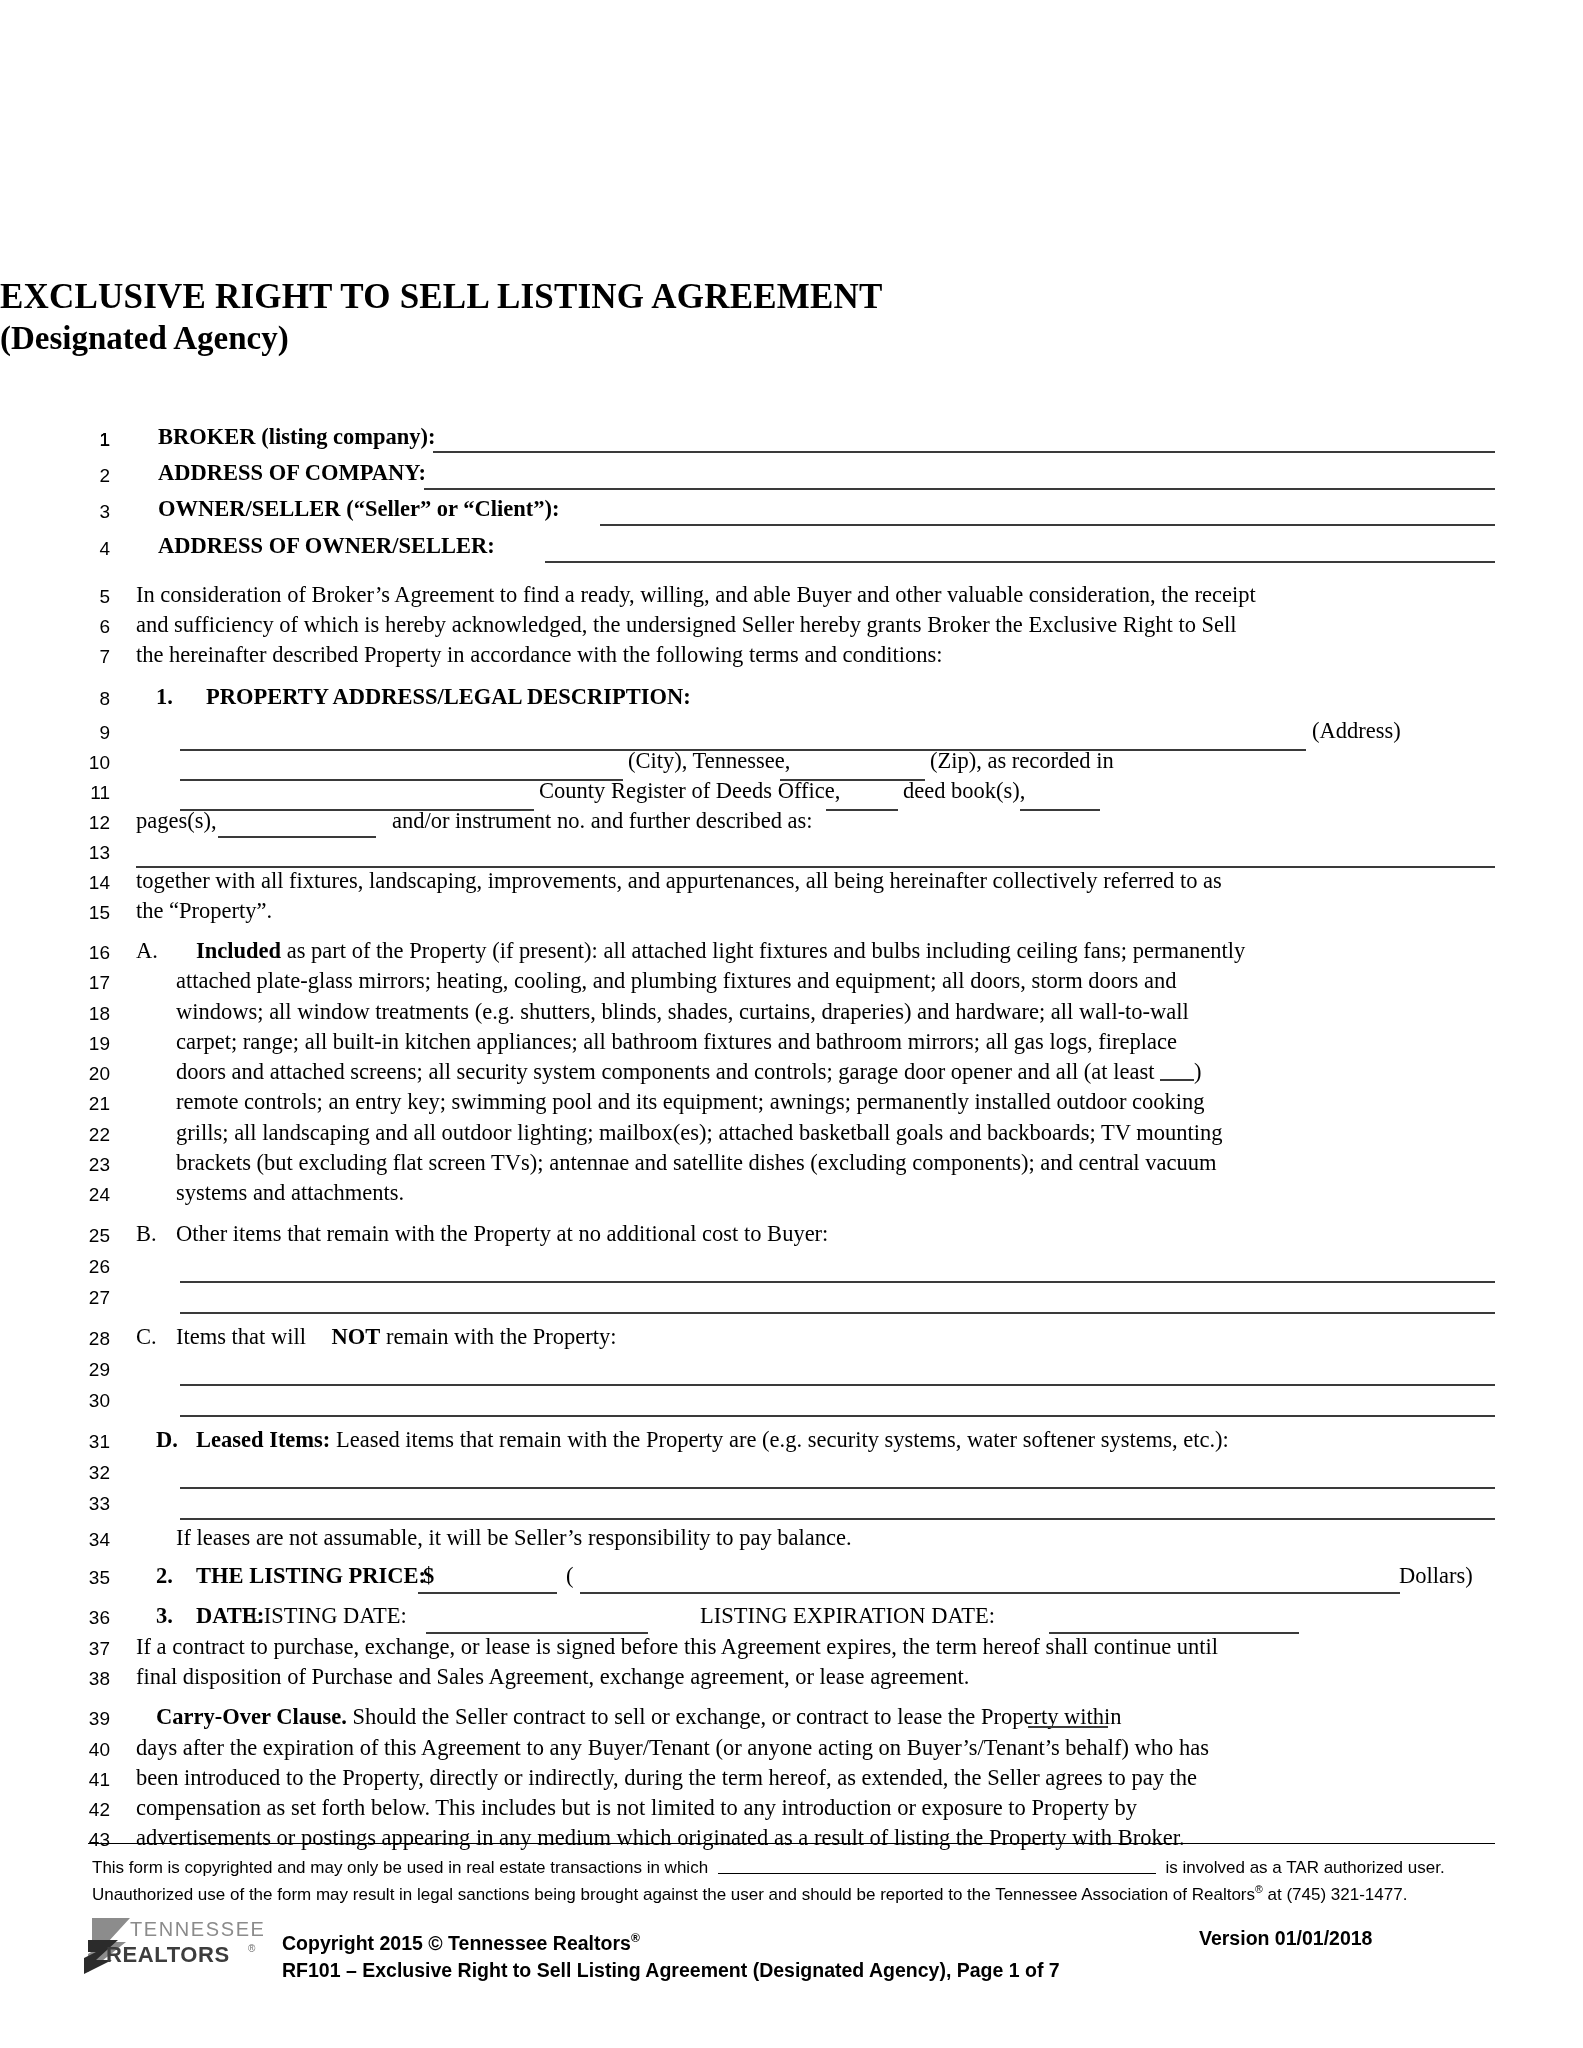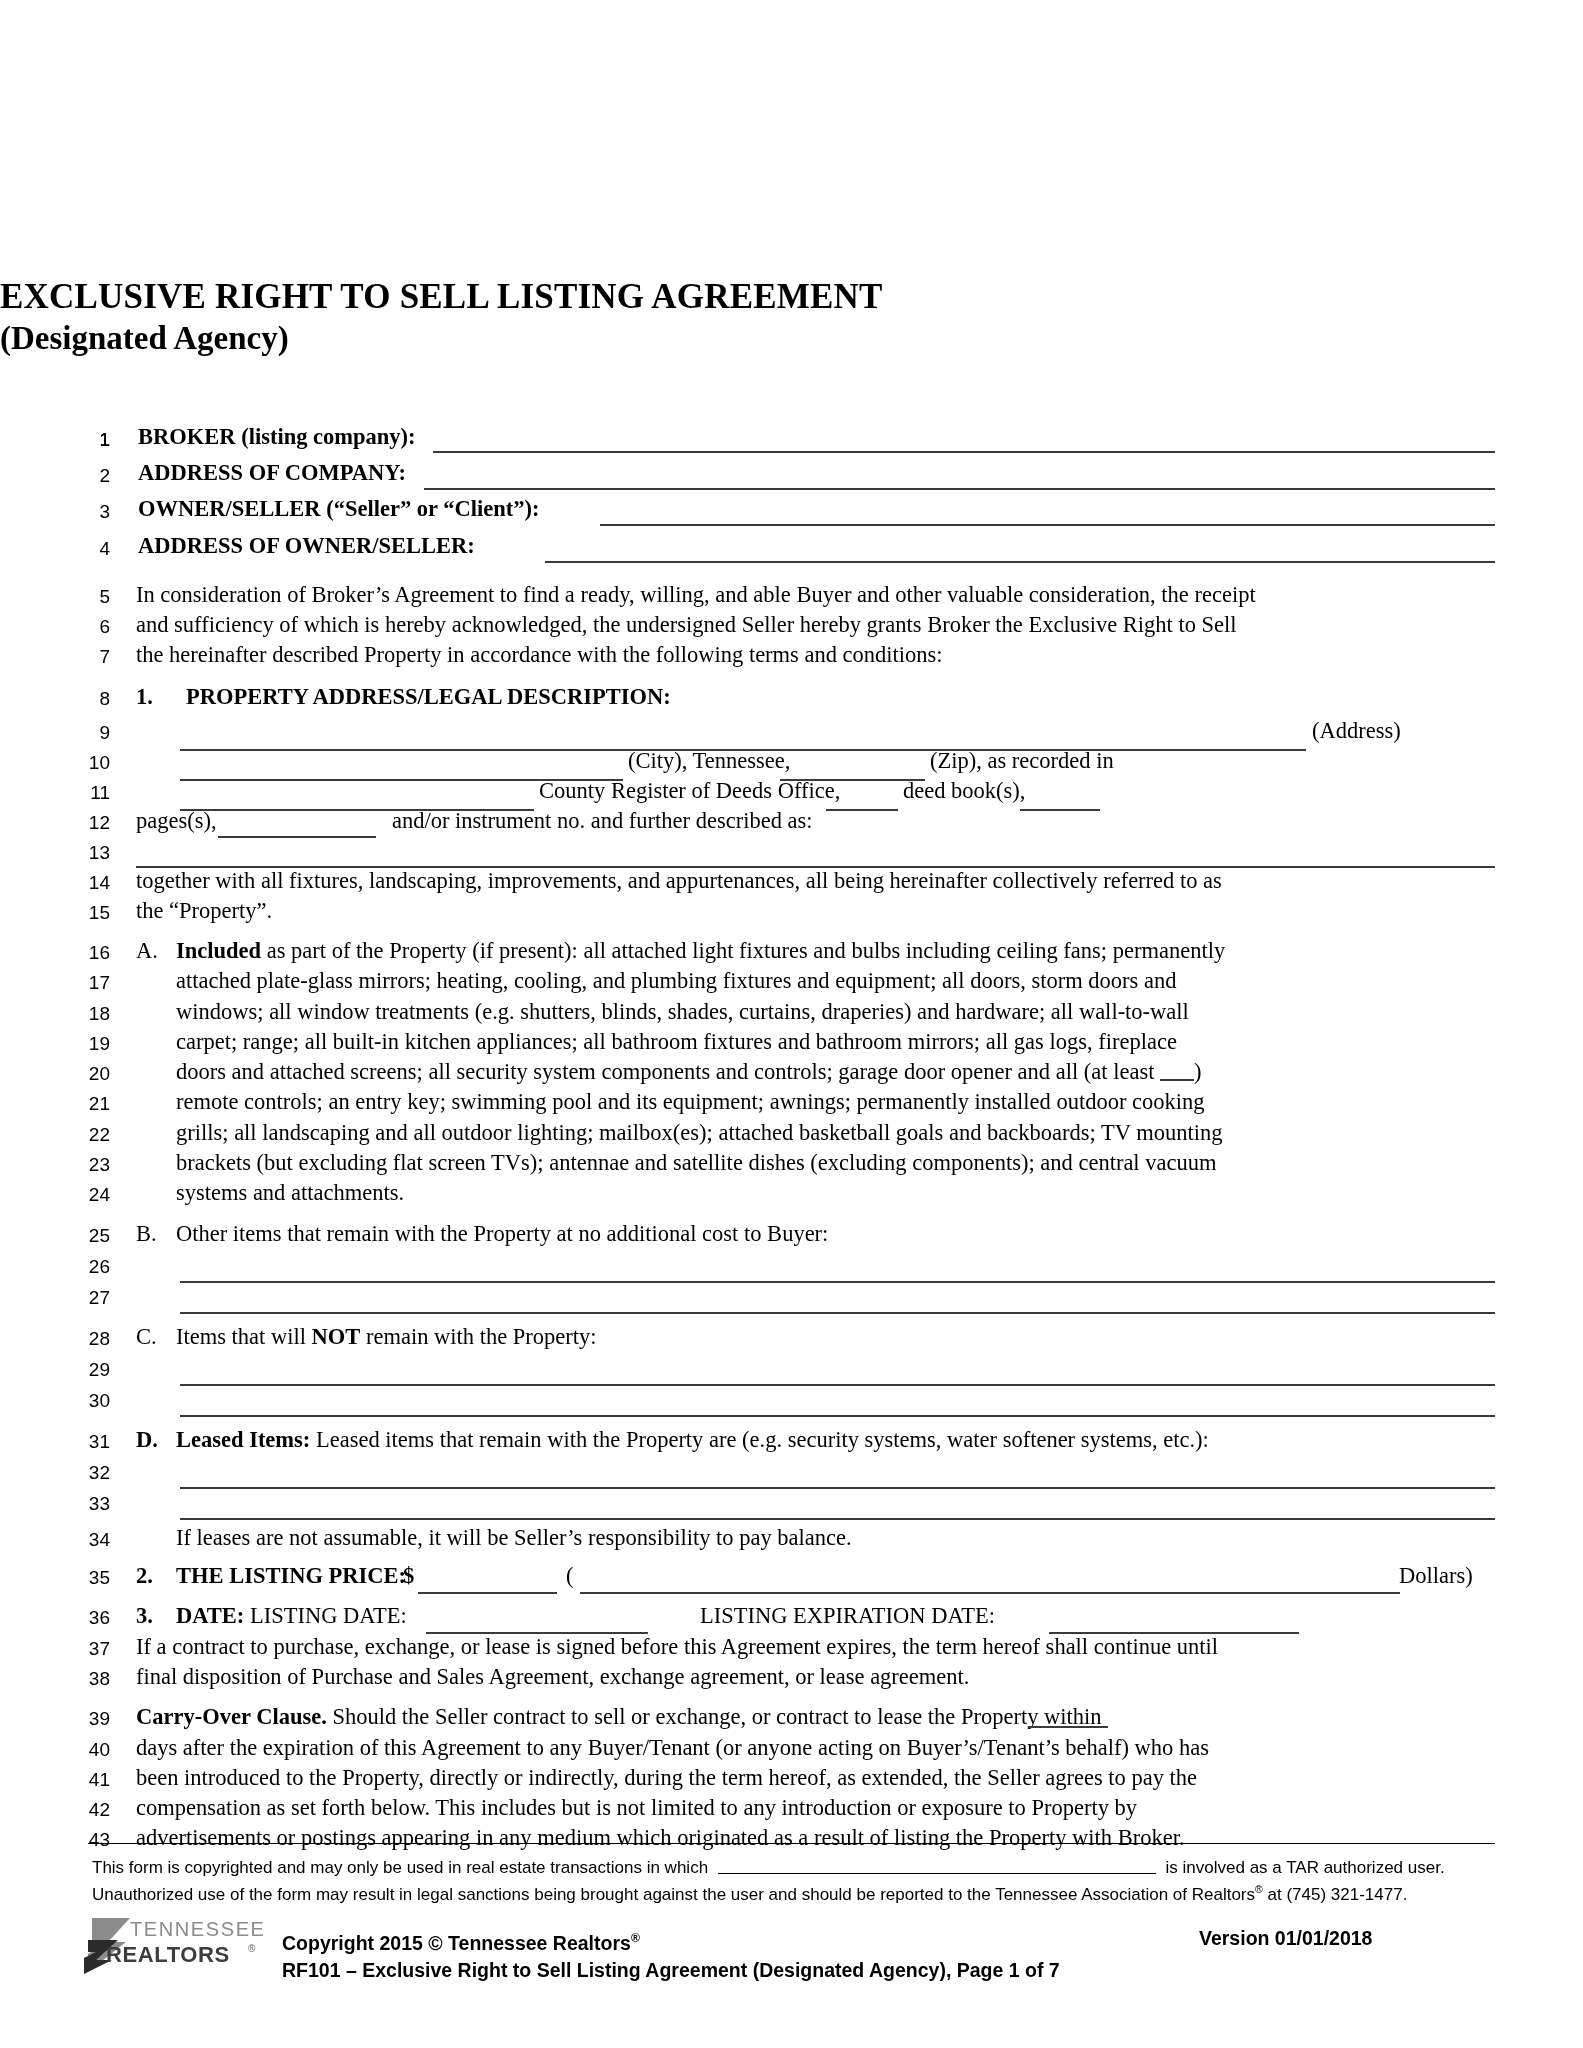--- a/index.html
+++ b/index.html
@@ -47,21 +47,21 @@
     font-size: 19px;
     line-height: 19px;
     color: #000;
   }
   .row {
     position: absolute;
     font-size: 22.5px;
     line-height: 24px;
     white-space: nowrap;
   }
-  .b { font-weight: bold; }
+  .b { font-weight: bold; margin-left: 20px; }
 
   
   .jline {
     position: absolute;
     font-size: 22.5px;
     line-height: 24px;
     white-space: nowrap;
   }
   .jline.stretch {
     white-space: normal;

